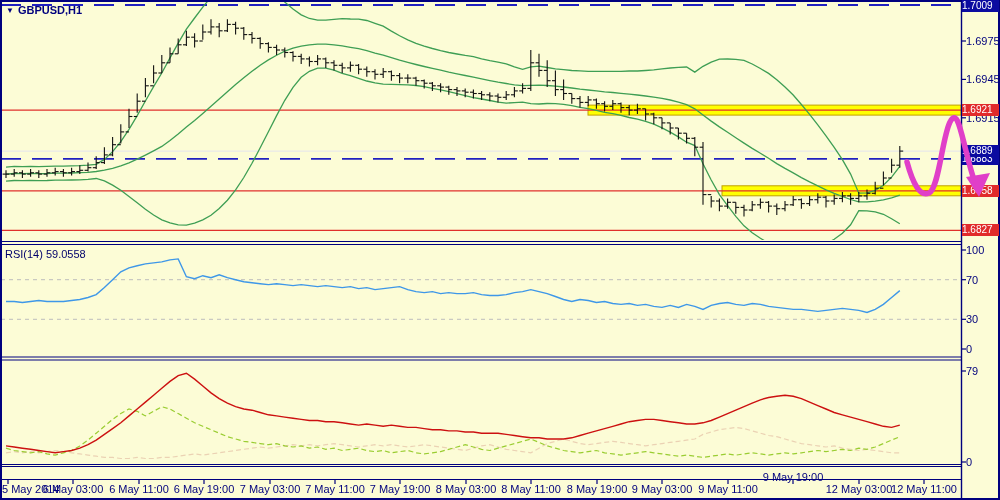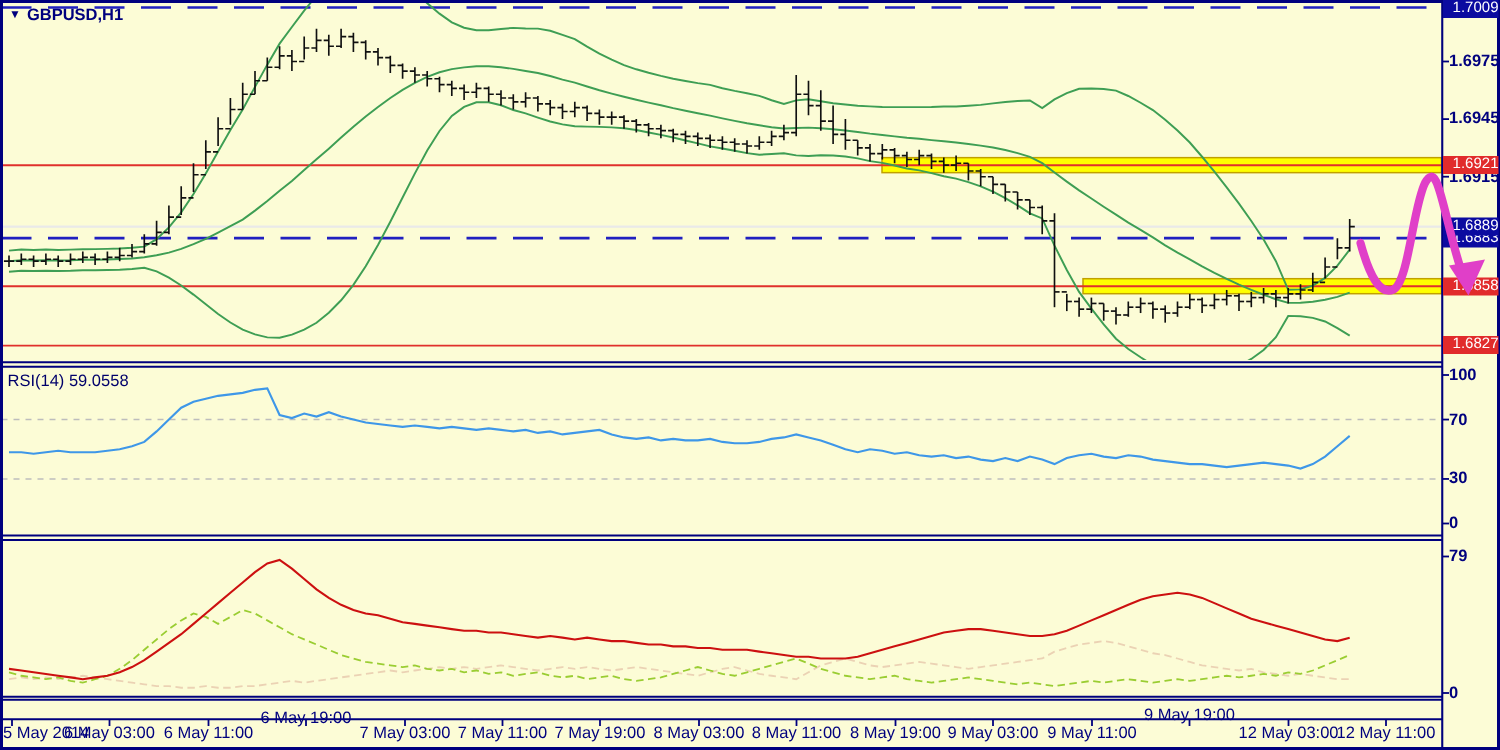--- a/index.html
+++ b/index.html
@@ -1,23 +1,23 @@
 <!DOCTYPE html>
 <html><head>
 <meta charset="utf-8">
 <style>
   html,body{margin:0;padding:0;}
   .root{position:relative;width:1000px;height:500px;overflow:hidden;
         background:#FCFCD6;font-family:"Liberation Sans",sans-serif;}
   .root svg{position:absolute;left:0;top:0;}
   #labels{position:absolute;left:0;top:0;width:1000px;height:500px;}
   #annot-svg{pointer-events:none;}
-  .plain-label{position:absolute;font-size:11px;color:#00007E;line-height:12px;white-space:nowrap;font-weight:bold;}
+  .plain-label{position:absolute;font-size:11px;color:#00007E;line-height:12px;white-space:nowrap;}
   .box-label{position:absolute;left:962px;width:37px;height:12px;font-size:10px;
-             line-height:12px;color:#FFFFFF;text-align:right;white-space:nowrap;}
+             line-height:12px;color:#FFFFFF;text-align:left;white-space:nowrap;}
   .box-red{background:#E12B2B;}
   .box-blue{background:#0B0BA0;}
   .time-label{position:absolute;font-size:11px;color:#00007E;transform:translateX(-50%);white-space:nowrap;}
   .time-label.first{transform:none;}
   .symbol-title{position:absolute;left:6px;top:4px;font-size:11px;font-weight:bold;
                 color:#00007E;white-space:nowrap;}
   .symbol-title .tri{font-size:8px;margin-right:4px;vertical-align:1px;}
   .ind-label{position:absolute;left:5px;font-size:11px;color:#00006B;white-space:nowrap;}
   #rsi-label{top:248px;}
   #adx-label{top:365px;}
@@ -436,21 +436,21 @@
       <div class="plain-label" style="left: 966px; top: 456px;">0</div>
       <div class="box-label box-blue" style="top: 0px;">1.7009</div>
       <div class="box-label box-red" style="top: 104.12px;">1.6921</div>
       <div class="box-label box-blue" style="top: 152.76px;">1.6883</div>
       <div class="box-label box-blue" style="top: 145.08px;">1.6889</div>
       <div class="box-label box-red" style="top: 184.76px;">1.6858</div>
       <div class="box-label box-red" style="top: 224.44px;">1.6827</div>
       <div class="time-label first" style="left: 2px; top: 483px;">5 May 2014</div>
       <div class="time-label" style="left: 73px; top: 483px;">6 May 03:00</div>
       <div class="time-label" style="left: 139px; top: 483px;">6 May 11:00</div>
-      <div class="time-label" style="left: 204px; top: 473px;">6 May 19:00</div>
+      <div class="time-label" style="left: 204px; top: 483px;">6 May 19:00</div>
       <div class="time-label" style="left: 270px; top: 483px;">7 May 03:00</div>
       <div class="time-label" style="left: 335px; top: 483px;">7 May 11:00</div>
       <div class="time-label" style="left: 400px; top: 483px;">7 May 19:00</div>
       <div class="time-label" style="left: 466px; top: 483px;">8 May 03:00</div>
       <div class="time-label" style="left: 531px; top: 483px;">8 May 11:00</div>
       <div class="time-label" style="left: 597px; top: 483px;">8 May 19:00</div>
       <div class="time-label" style="left: 662px; top: 483px;">9 May 03:00</div>
       <div class="time-label" style="left: 728px; top: 483px;">9 May 11:00</div>
       <div class="time-label" style="left: 793px; top: 471px;">9 May 19:00</div>
       <div class="time-label" style="left: 859px; top: 483px;">12 May 03:00</div>

